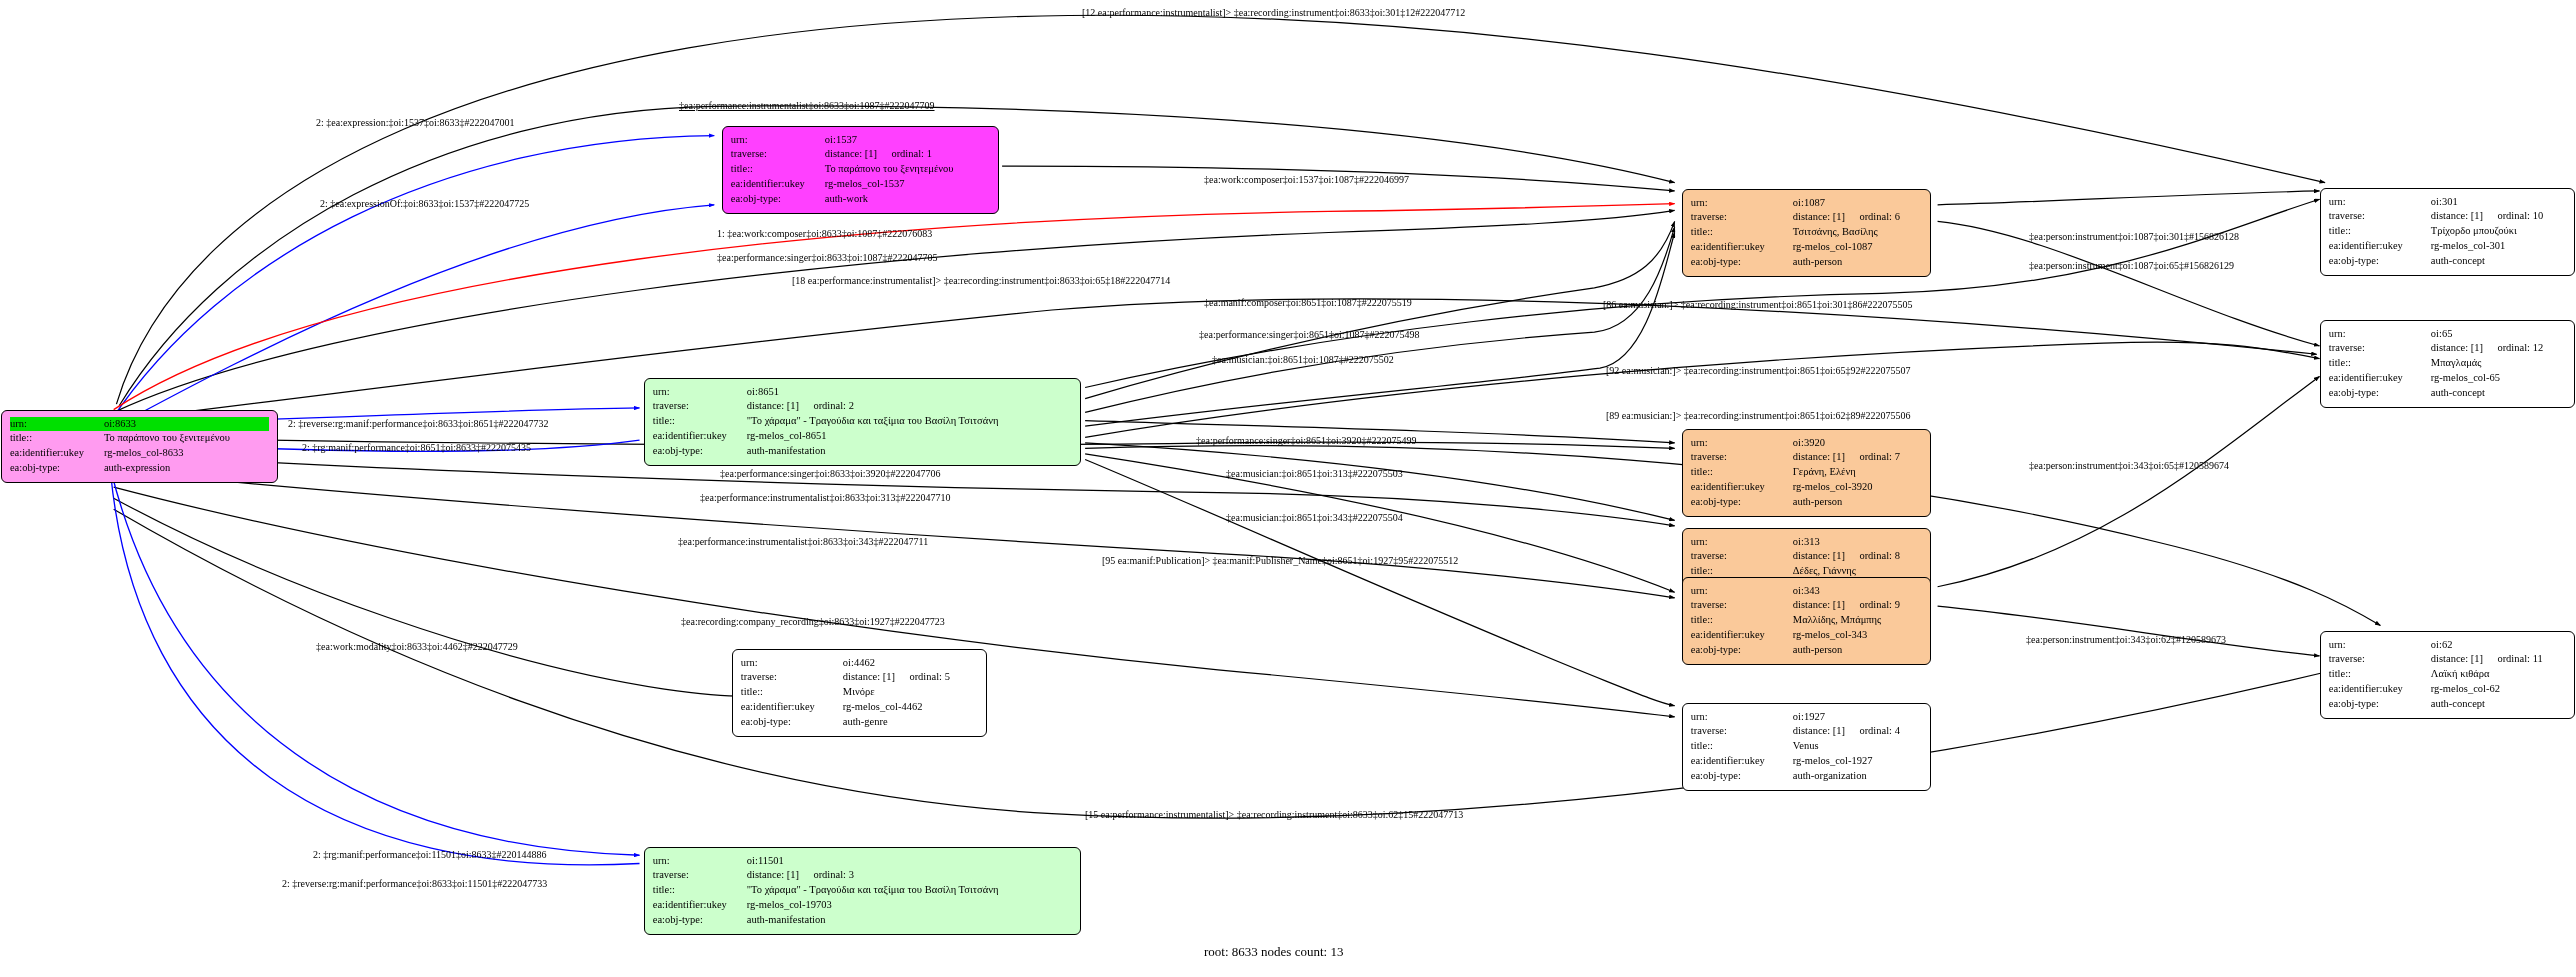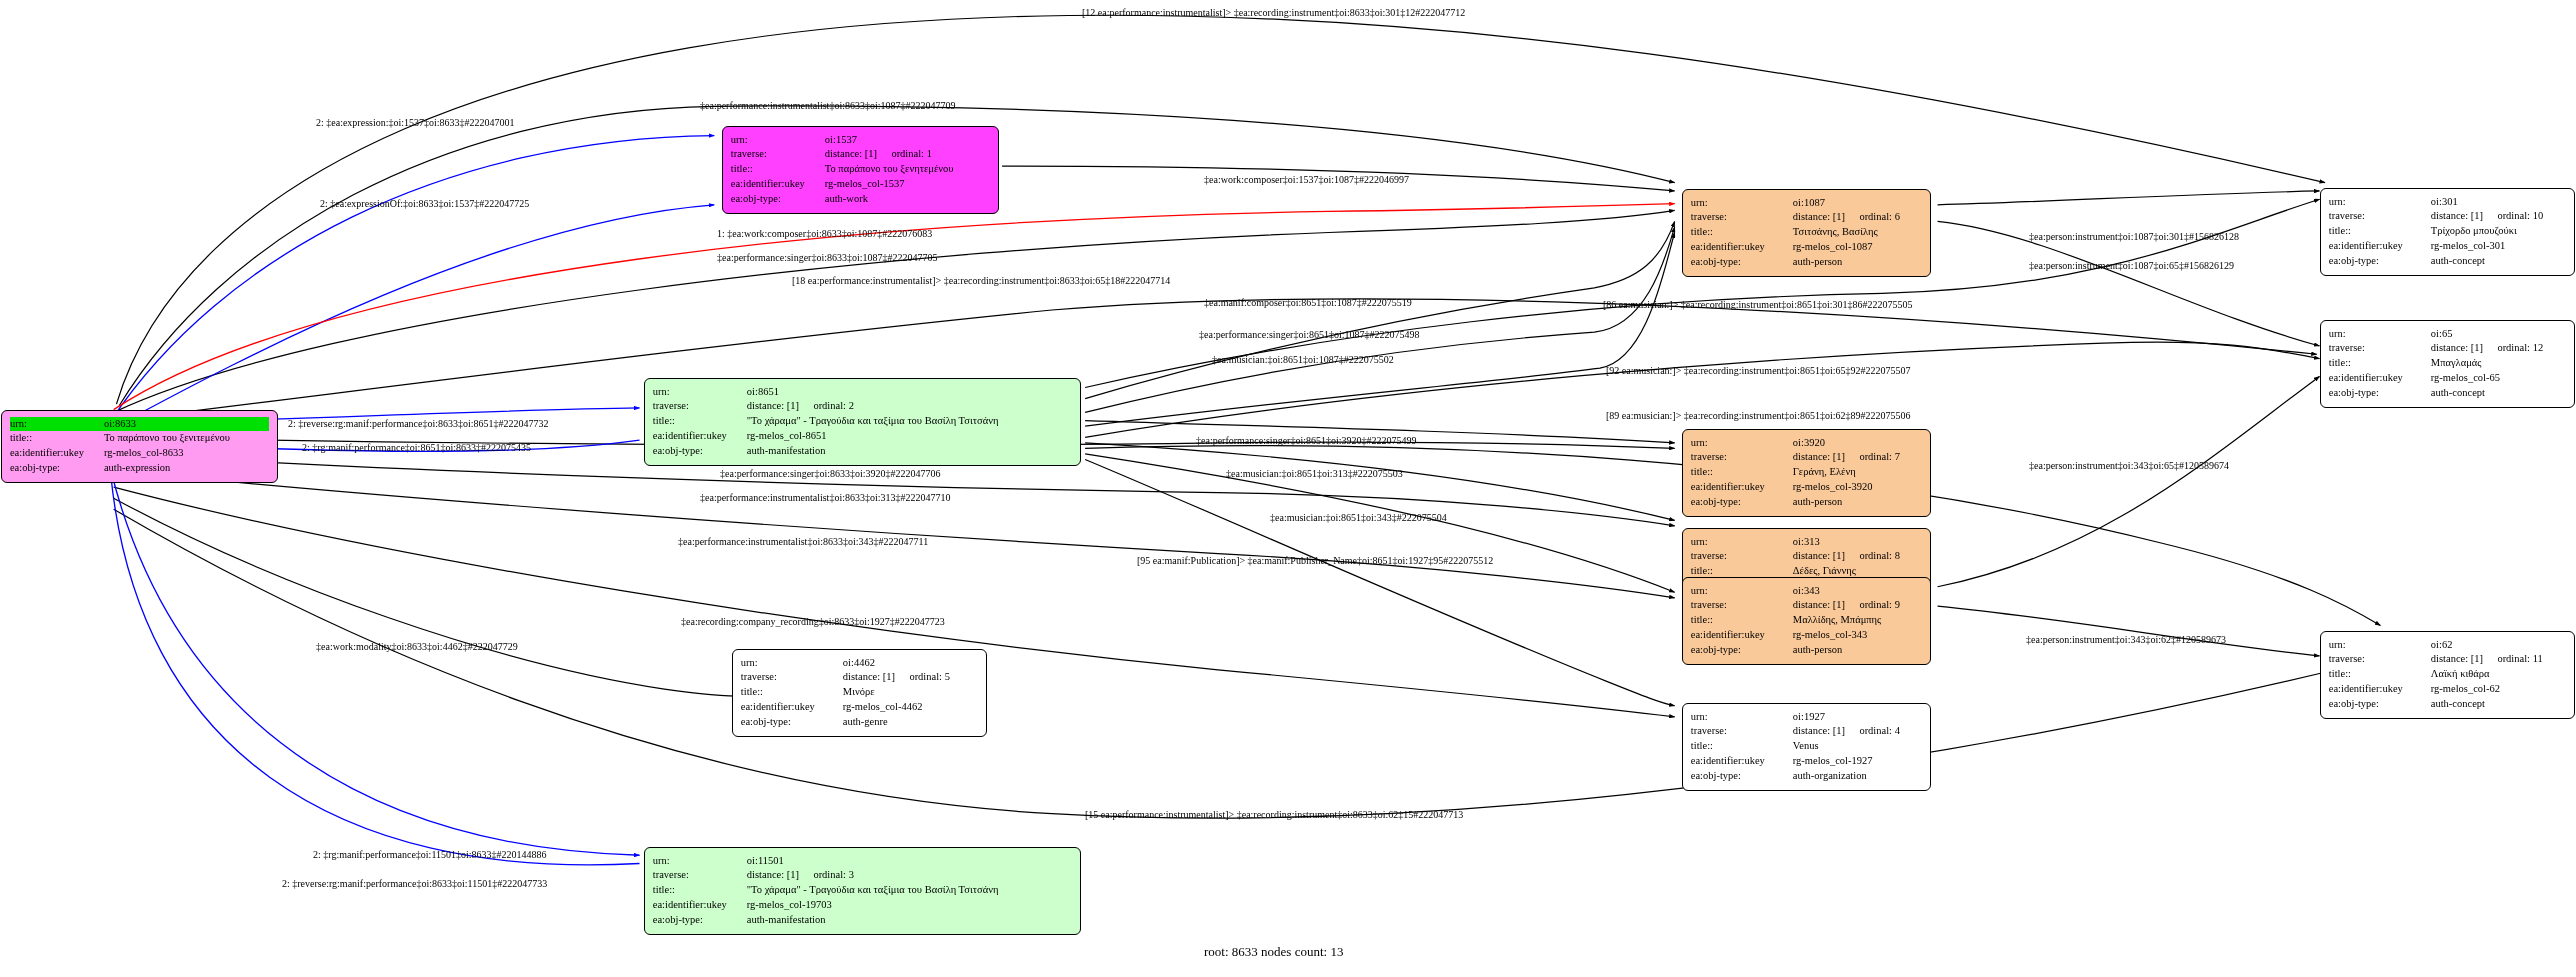--- a/index.html
+++ b/index.html
@@ -401,21 +401,21 @@
       <div class="k">ea:identifier:ukey</div>
       <div class="v">rg-melos_col-62</div>
     </div>
     <div class="row">
       <div class="k">ea:obj-type:</div>
       <div class="v">auth-concept</div>
     </div>
   </div>
 
   <div class="elabel" style="left:1082px;top:6.6px;">[12 ea:performance:instrumentalist]&gt; ‡ea:recording:instrument‡oi:8633‡oi:301‡12#222047712</div>
-  <div class="elabel" style="left:700px;top:100px;">‡ea:performance:instrumentalist‡oi:8633‡oi:1087‡#222047709</div>
+  <div class="elabel" style="left:679px;top:100px;text-decoration:underline;">‡ea:performance:instrumentalist‡oi:8633‡oi:1087‡#222047709</div>
   <div class="elabel" style="left:316px;top:117px;">2: ‡ea:expression:‡oi:1537‡oi:8633‡#222047001</div>
   <div class="elabel" style="left:320px;top:198px;">2: ‡ea:expressionOf:‡oi:8633‡oi:1537‡#222047725</div>
   <div class="elabel" style="left:1204px;top:174px;">‡ea:work:composer‡oi:1537‡oi:1087‡#222046997</div>
   <div class="elabel" style="left:717px;top:228px;">1: ‡ea:work:composer‡oi:8633‡oi:1087‡#222076083</div>
   <div class="elabel" style="left:717px;top:252px;">‡ea:performance:singer‡oi:8633‡oi:1087‡#222047705</div>
   <div class="elabel" style="left:792px;top:275px;">[18 ea:performance:instrumentalist]&gt; ‡ea:recording:instrument‡oi:8633‡oi:65‡18#222047714</div>
   <div class="elabel" style="left:1204px;top:297px;">‡ea:manif:composer‡oi:8651‡oi:1087‡#222075519</div>
   <div class="elabel" style="left:1199px;top:329px;">‡ea:performance:singer‡oi:8651‡oi:1087‡#222075498</div>
   <div class="elabel" style="left:1212px;top:354px;">‡ea:musician:‡oi:8651‡oi:1087‡#222075502</div>
   <div class="elabel" style="left:1603px;top:299px;">[86 ea:musician:]&gt; ‡ea:recording:instrument‡oi:8651‡oi:301‡86#222075505</div>
@@ -423,23 +423,23 @@
   <div class="elabel" style="left:1606px;top:410px;">[89 ea:musician:]&gt; ‡ea:recording:instrument‡oi:8651‡oi:62‡89#222075506</div>
   <div class="elabel" style="left:2029px;top:231px;">‡ea:person:instrument‡oi:1087‡oi:301‡#156826128</div>
   <div class="elabel" style="left:2029px;top:260px;">‡ea:person:instrument‡oi:1087‡oi:65‡#156826129</div>
   <div class="elabel" style="left:288px;top:418px;">2: ‡reverse:rg:manif:performance‡oi:8633‡oi:8651‡#222047732</div>
   <div class="elabel" style="left:302px;top:442px;">2: ‡rg:manif:performance‡oi:8651‡oi:8633‡#222075435</div>
   <div class="elabel" style="left:1196px;top:435px;">‡ea:performance:singer‡oi:8651‡oi:3920‡#222075499</div>
   <div class="elabel" style="left:2029px;top:460px;">‡ea:person:instrument‡oi:343‡oi:65‡#120589674</div>
   <div class="elabel" style="left:720px;top:468px;">‡ea:performance:singer‡oi:8633‡oi:3920‡#222047706</div>
   <div class="elabel" style="left:1226px;top:468px;">‡ea:musician:‡oi:8651‡oi:313‡#222075503</div>
   <div class="elabel" style="left:700px;top:492px;text-align:right;">‡ea:performance:instrumentalist‡oi:8633‡oi:313‡#222047710</div>
-  <div class="elabel" style="left:1226px;top:512px;margin-left:44px;">‡ea:musician:‡oi:8651‡oi:343‡#222075504</div>
+  <div class="elabel" style="left:1226px;top:512px;">‡ea:musician:‡oi:8651‡oi:343‡#222075504</div>
   <div class="elabel" style="left:678px;top:536px;">‡ea:performance:instrumentalist‡oi:8633‡oi:343‡#222047711</div>
-  <div class="elabel" style="left:1102px;top:555px;margin-left:35px;">[95 ea:manif:Publication]&gt; ‡ea:manif:Publisher_Name‡oi:8651‡oi:1927‡95#222075512</div>
+  <div class="elabel" style="left:1102px;top:555px;">[95 ea:manif:Publication]&gt; ‡ea:manif:Publisher_Name‡oi:8651‡oi:1927‡95#222075512</div>
   <div class="elabel" style="left:681px;top:616px;">‡ea:recording:company_recording‡oi:8633‡oi:1927‡#222047723</div>
   <div class="elabel" style="left:2026px;top:634px;">‡ea:person:instrument‡oi:343‡oi:62‡#120589673</div>
   <div class="elabel" style="left:316px;top:641px;">‡ea:work:modality‡oi:8633‡oi:4462‡#222047729</div>
   <div class="elabel" style="left:1085px;top:809px;">[15 ea:performance:instrumentalist]&gt; ‡ea:recording:instrument‡oi:8633‡oi:62‡15#222047713</div>
   <div class="elabel" style="left:313px;top:849px;">2: ‡rg:manif:performance‡oi:11501‡oi:8633‡#220144886</div>
   <div class="elabel" style="left:282px;top:878px;">2: ‡reverse:rg:manif:performance‡oi:8633‡oi:11501‡#222047733</div>
 
   <div class="footer" style="left:1204px;top:944px;">root: 8633 nodes count: 13</div>
 
 </div>

